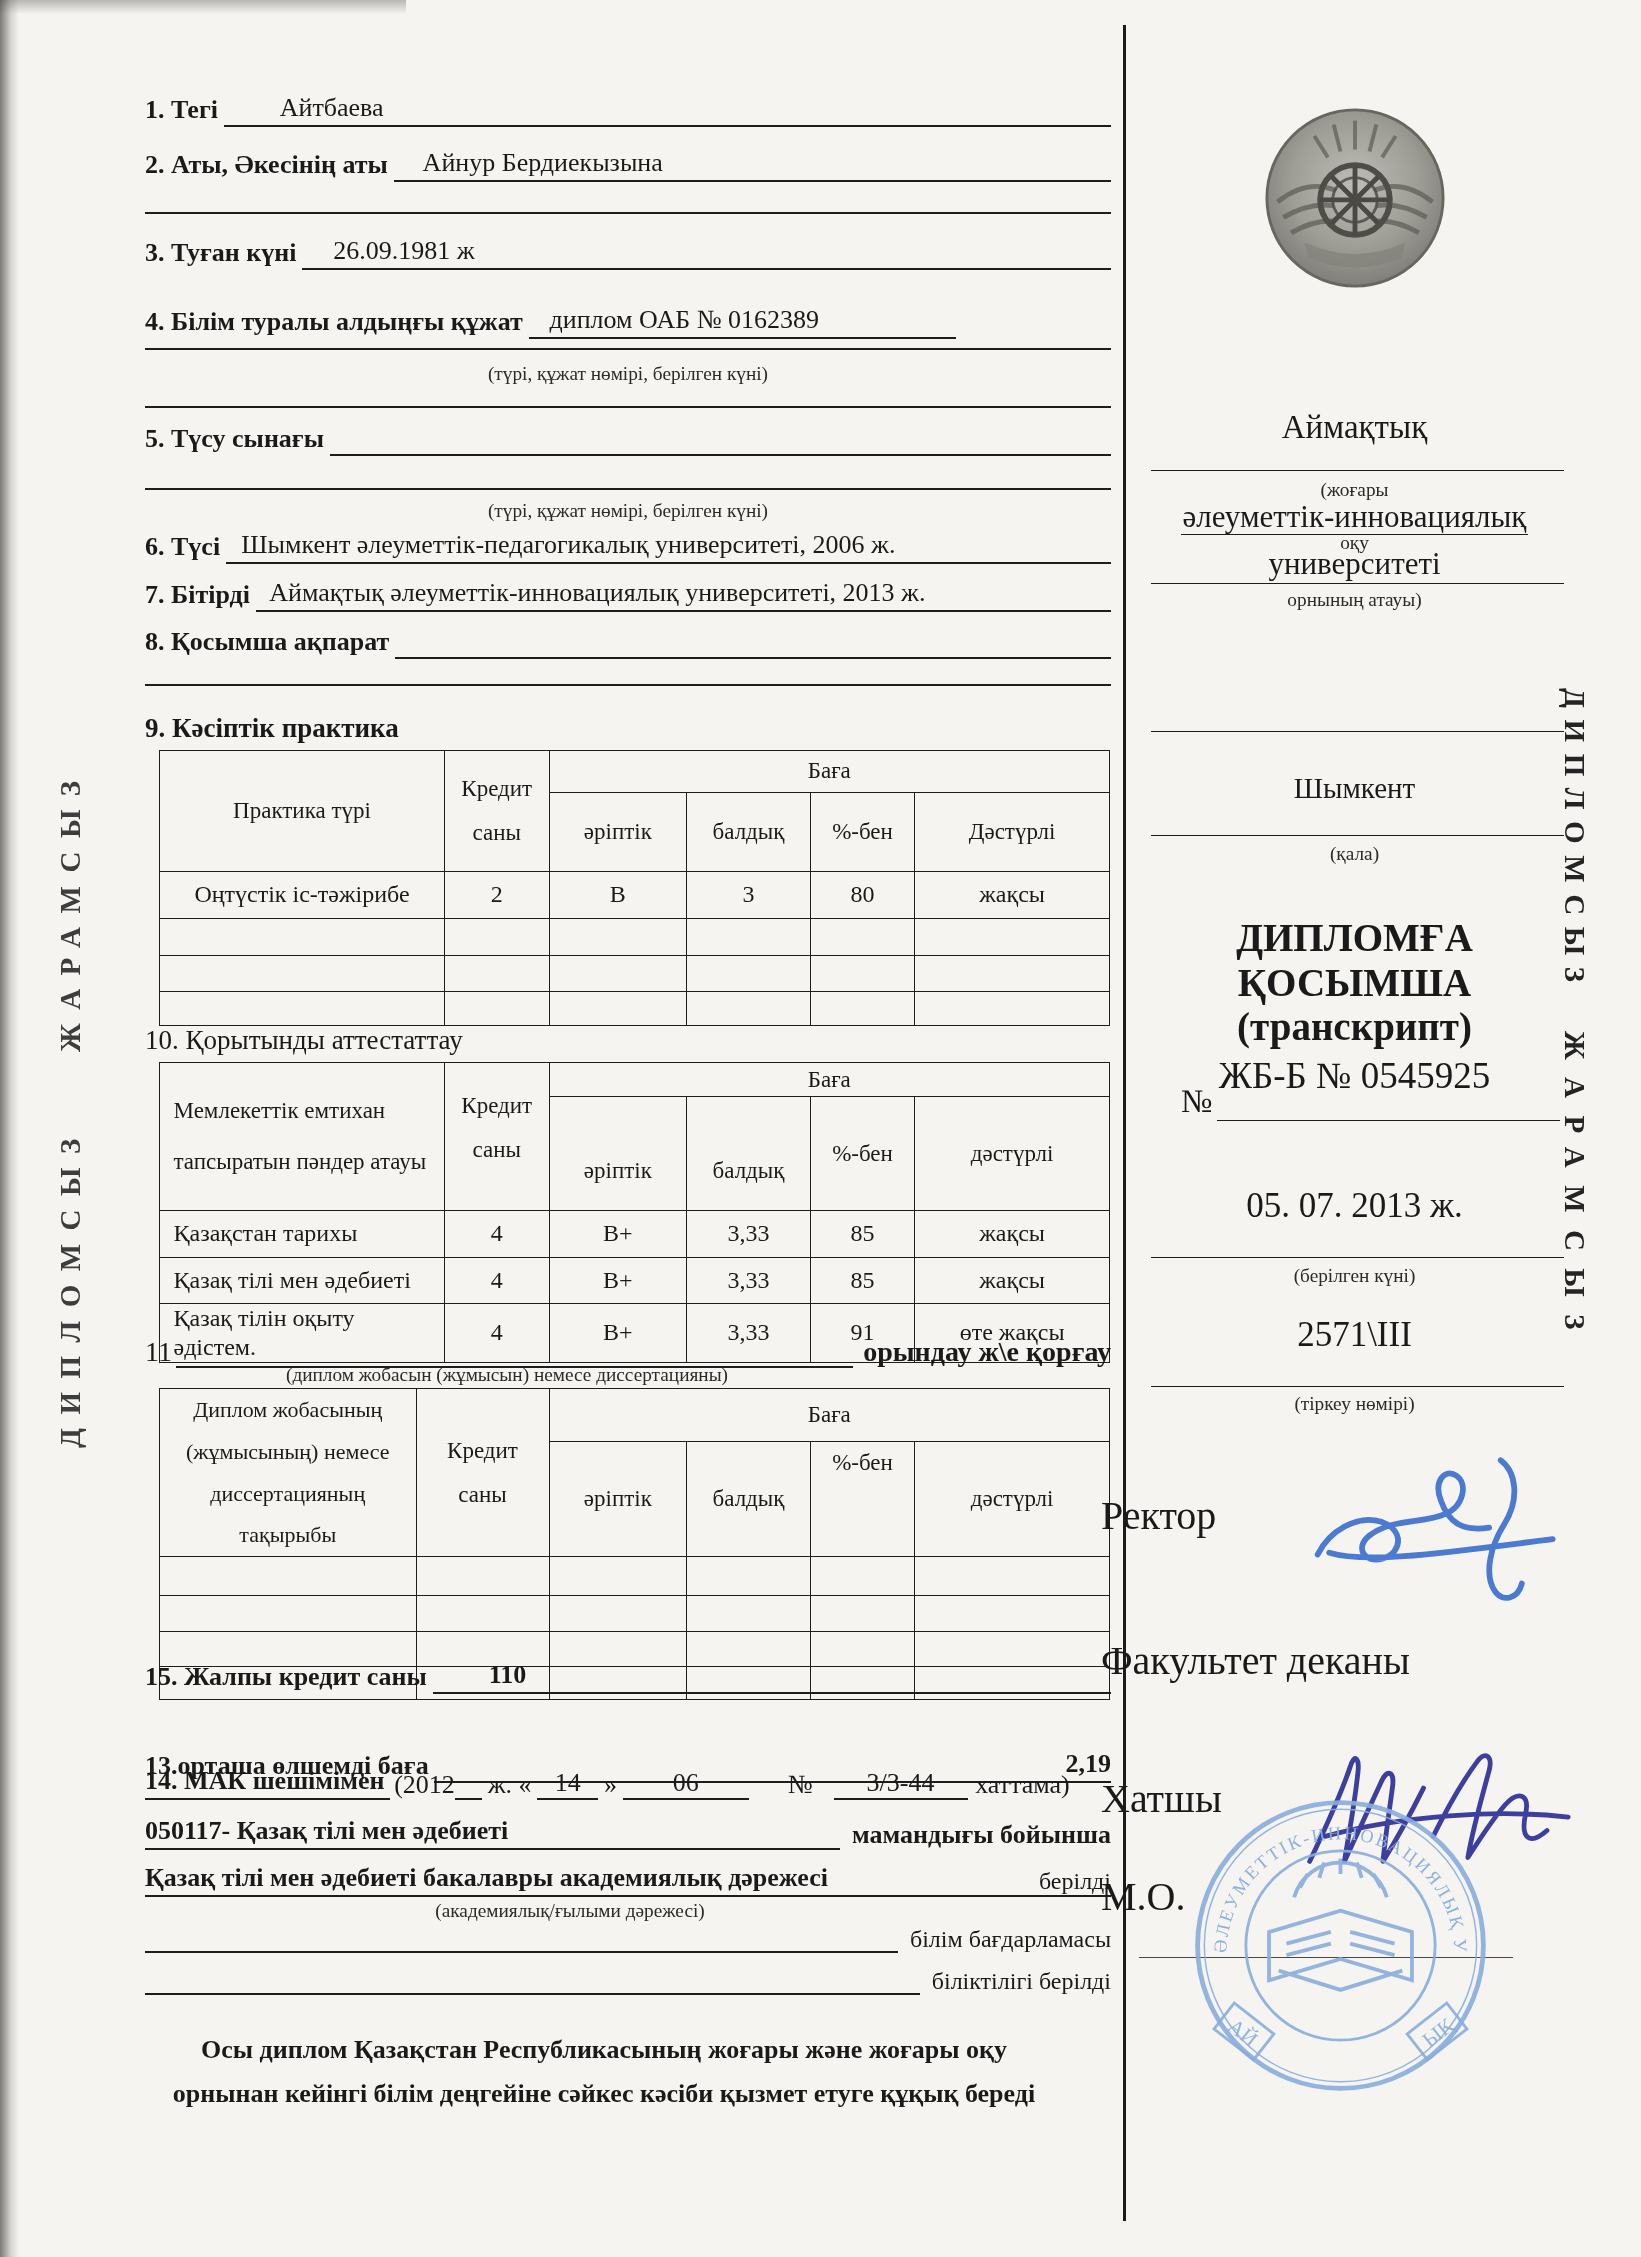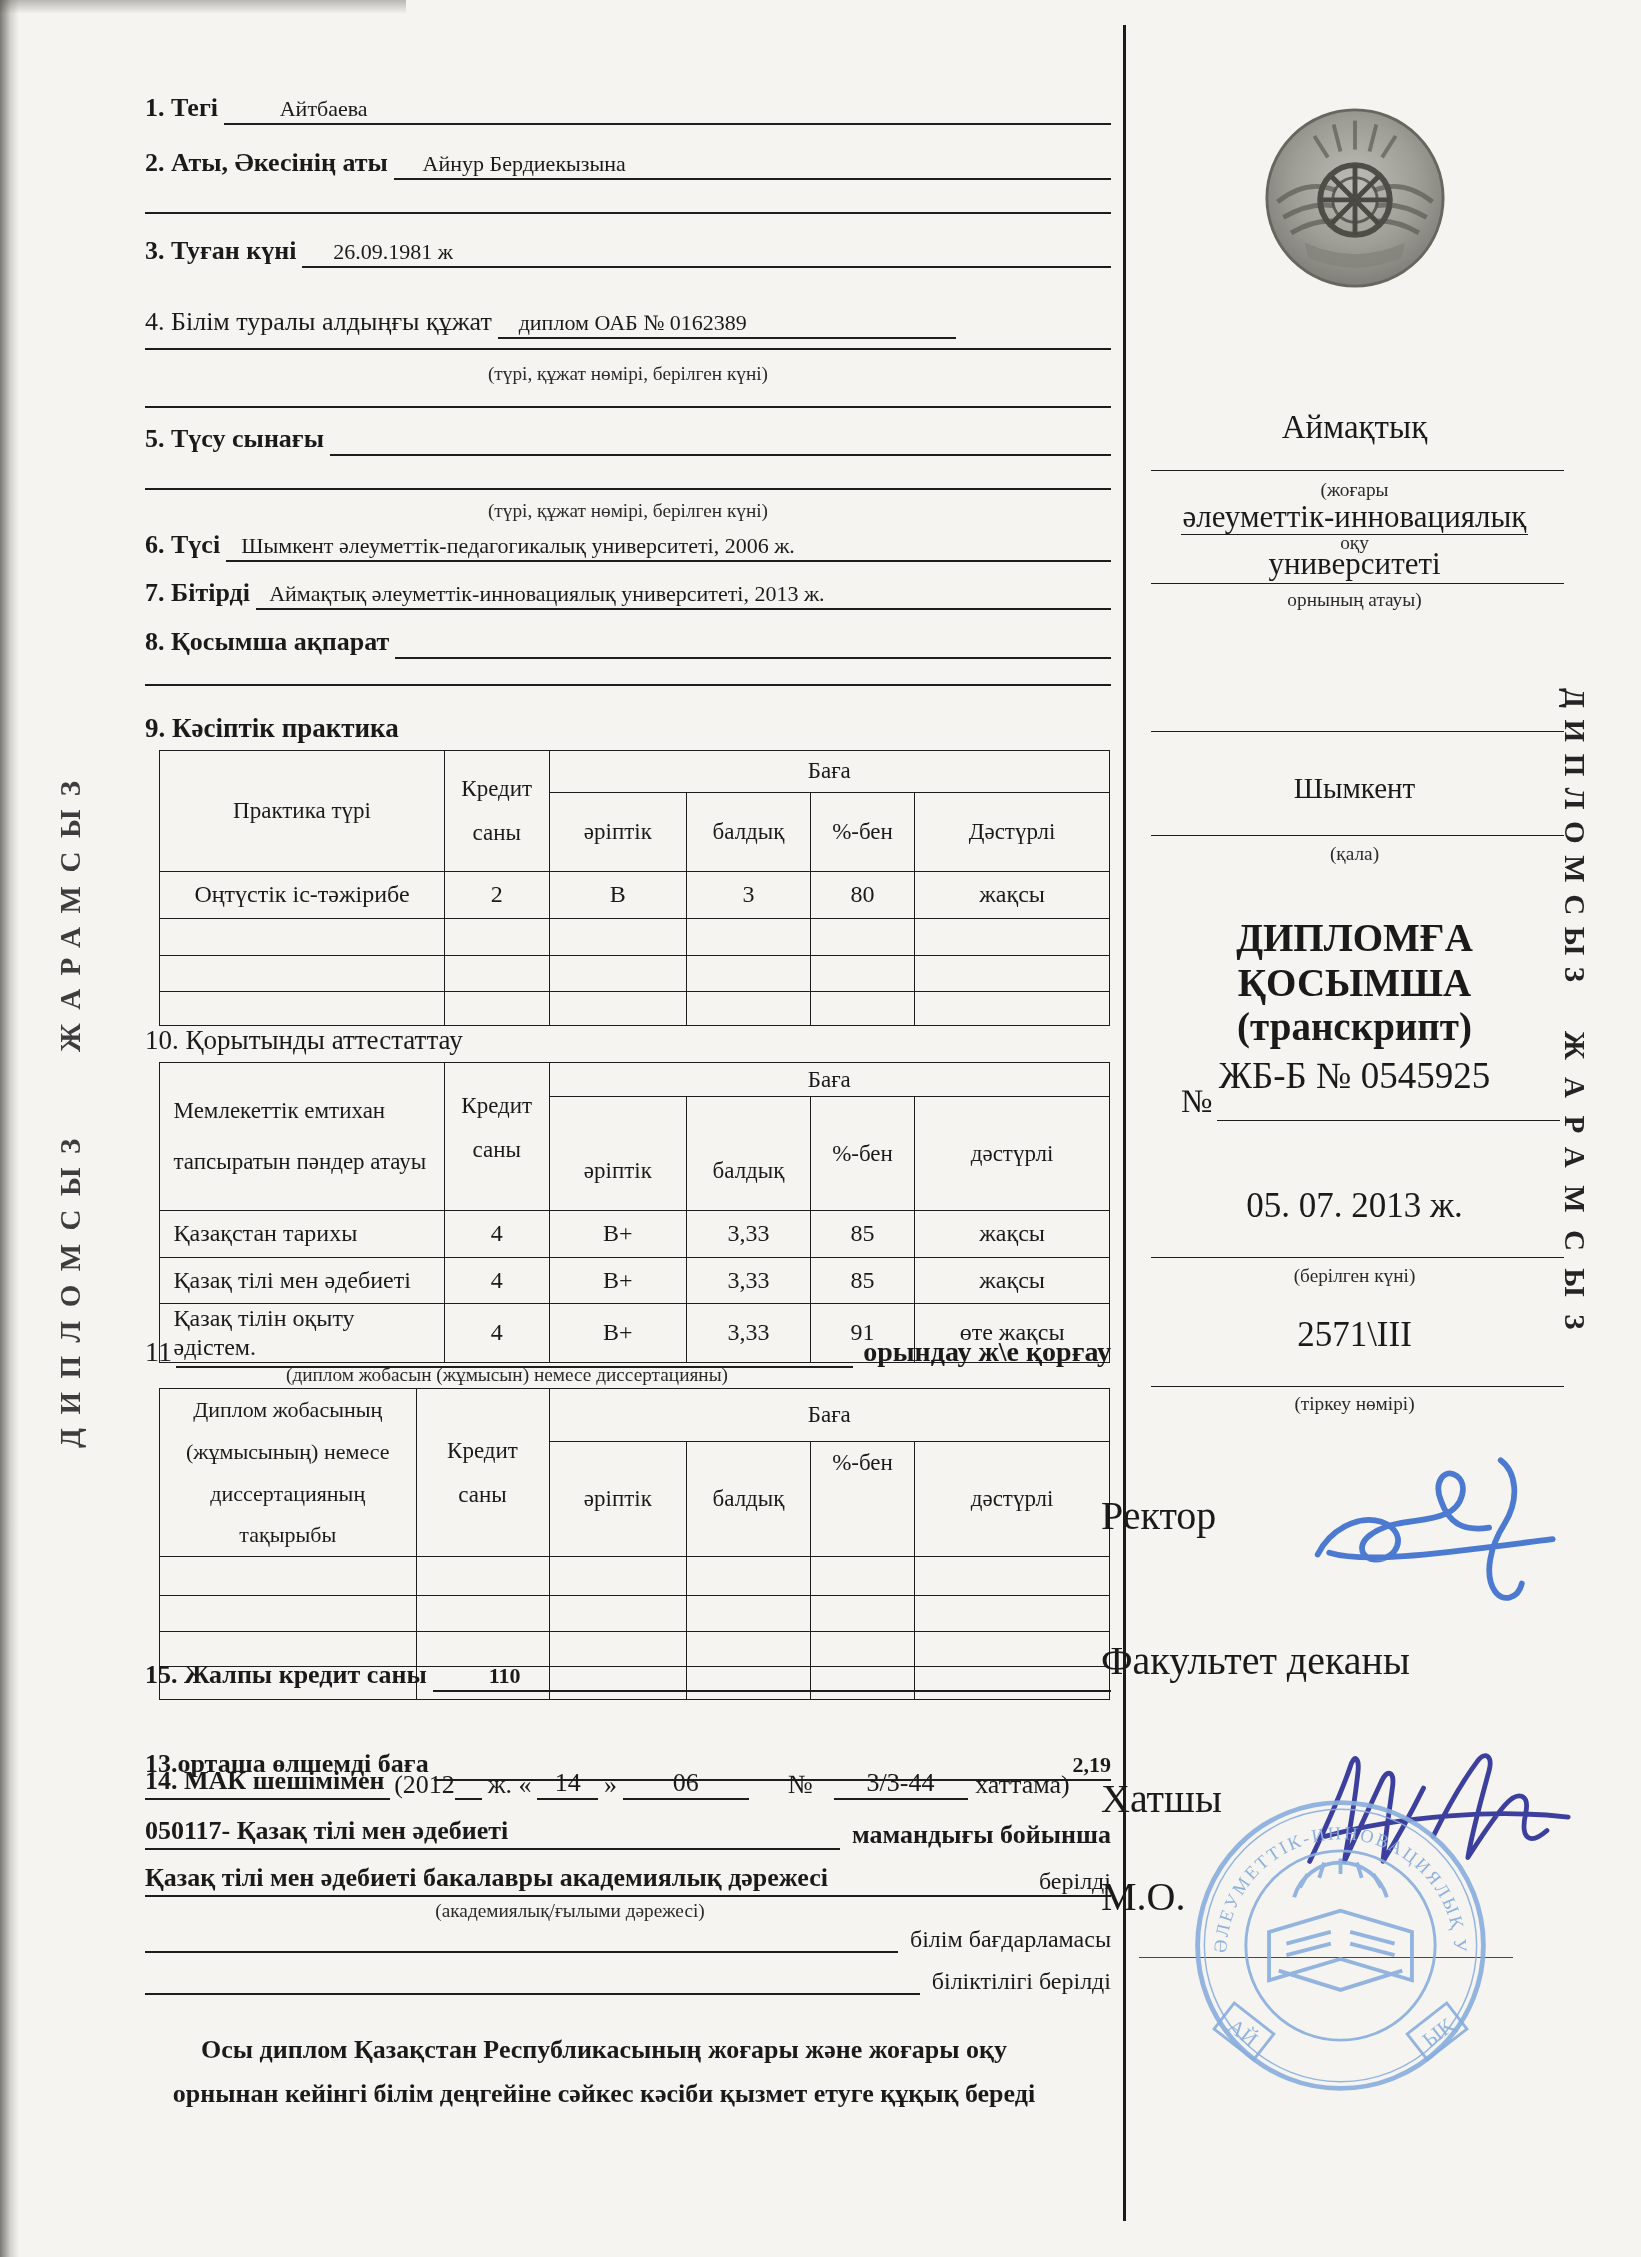--- a/index.html
+++ b/index.html
@@ -15,23 +15,23 @@
   }
   .sheet::after{ 
     content:"";position:absolute;left:0;top:0;width:406px;height:13.5px;
     background:linear-gradient(180deg,rgba(70,70,64,.35),rgba(70,70,64,0));
     z-index:5;
   }
   .abs{position:absolute;}
   
   .frow{position:absolute;display:flex;align-items:flex-end;font-size:26px;}
   .frow .lbl{white-space:nowrap;font-weight:bold;padding-right:5.8px;line-height:1.25;}
-  .frow .lbl.reg{font-weight:normal;margin-top:28px;}
+  .frow .lbl.reg{font-weight:bold;margin-top:28px;}
   .frow .fill{flex:1;border-bottom:2.9px solid #1d1d1d;white-space:nowrap;line-height:1.25;}
-  .frow .val{font-size:22px;font-weight:normal;}
+  .frow .val{font-size:26px;font-weight:normal;}
   .frow .valb{font-weight:bold;}
   .hline{position:absolute;border-top:2.9px solid #1d1d1d;height:0;}
   .cap{position:absolute;font-size:19.3px;color:#2a2a2a;text-align:center;line-height:1.1;}
   .h9{position:absolute;font-size:27px;font-weight:bold;}
   .h10{position:absolute;font-size:27px;font-weight:normal;}
   
   .doc-table{position:absolute;border-collapse:collapse;table-layout:fixed;}
   .doc-table td{
     border:1.9px solid #1d1d1d;text-align:center;vertical-align:middle;
     font-size:24px;padding:0 5.8px;line-height:1.9;overflow:hidden;

